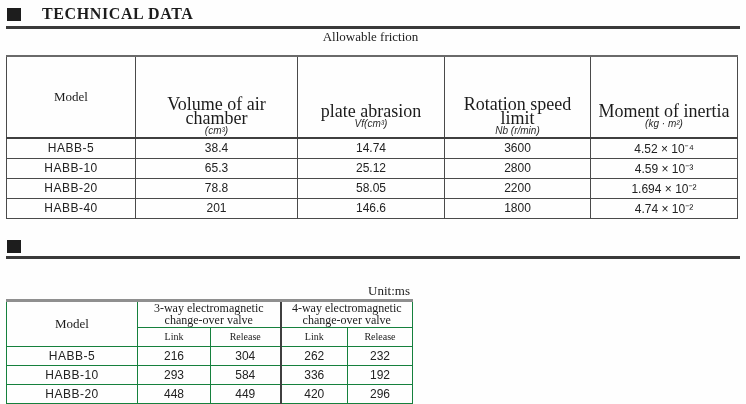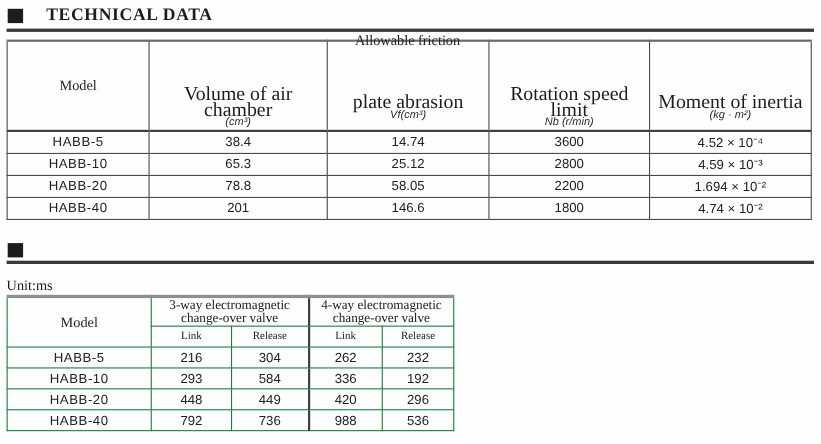--- a/index.html
+++ b/index.html
@@ -23,42 +23,42 @@
   .section-head.first { margin-top: 5px; gap: 21px; }
   .section-head.second { margin-top: 21px; }
   .sq { width: 14px; height: 13px; background: #1d1d1d; flex: 0 0 auto; }
   .section-title {
     font-size: 16px; font-weight: bold;
     letter-spacing: 0.6px;
     font-family: "Liberation Serif", serif;
   }
 
   
-  .t1wrap { position: relative; margin-left: 6px; width: 731px; padding-top: 7px; }
+  .t1wrap { position: relative; margin-left: 6px; width: 731px; padding-top: 26px; }
   .allow-label {
     position: absolute; top: 0; left: 291px; width: 147px;
     text-align: center; font-size: 13px; color: #222;
   }
   table { border-collapse: collapse; table-layout: fixed; }
   #t1 { width: 731px; border: 1px solid #4a4a4a; border-top: 2px solid #6a6a6a; }
   #t1 th, #t1 td { border: 1px solid #4a4a4a; text-align: center; vertical-align: middle; padding: 0; }
   #t1 thead th { height: 28px; border-bottom: 2px solid #3f3f3f; font-weight: normal; }
   .h-line1 { font-size: 18px; font-family: "Liberation Serif", serif; line-height: 14px; margin-top: 40px; }
   .h-line2 { font-size: 10px; font-family: "Liberation Sans", sans-serif; line-height: 12px; color: #2a2a2a; font-style: italic; }
   .h-model { font-size: 13px; font-family: "Liberation Serif", serif; }
   #t1 tbody td {
     height: 20px; font-size: 12px;
     font-family: "Liberation Sans", sans-serif; color: #222;
   }
   td.model-cell { letter-spacing: 0.5px; }
 
   
   .unitms {
-    width: 406px; margin: 12px 0 0 6px;
-    font-size: 13px; padding-right: 2px;
+    width: 406px; margin: 24px 0 0 6px;
+    text-align: right; font-size: 13px; padding-right: 2px;
   }
   #t2 { width: 406px; margin-left: 6px; border: 1px solid #4a4a4a; border-top: 3px solid #8f8f8f; }
   #t2 th, #t2 td { border: 1px solid #15803d; text-align: center; vertical-align: middle; padding: 0; }
   #t2 .group-th { height: 25px; font-weight: normal; }
   #t2 .group-4way, #t2 .div-left { border-left: 2px solid #3f3f3f; }
   .g-line { font-size: 12px; font-family: "Liberation Serif", serif; line-height: 12.5px; }
   #t2 .sub-th { height: 19px; font-weight: normal; font-size: 10px; font-family: "Liberation Serif", serif; }
   #t2 .model-th { font-weight: normal; font-size: 13px; font-family: "Liberation Serif", serif; }
   #t2 tbody td { height: 19px; font-size: 12px; font-family: "Liberation Sans", sans-serif; color: #222; }
 

